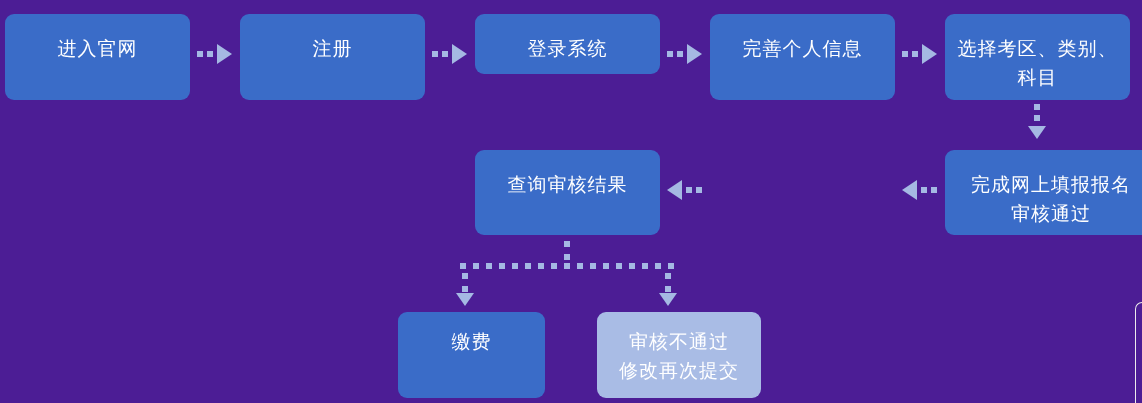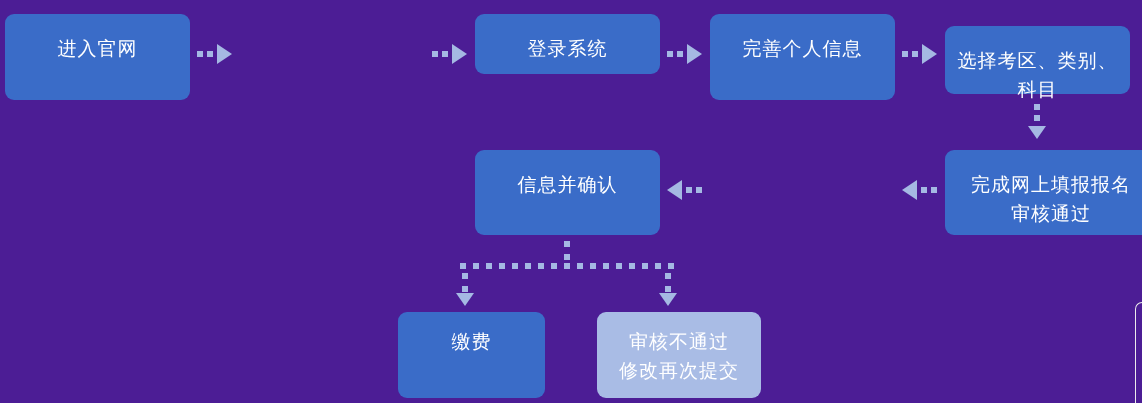--- a/index.html
+++ b/index.html
@@ -95,20 +95,23 @@
   <div class="node" style="left:5px;top:14px;width:185px;height:86px">
     <div class="ln">进入官网</div>
   </div>
 
   <div class="arrow-h" style="left:197px;top:44px">
     <span class="sq"></span>
     <span class="sq"></span>
     <span class="tri-right"></span>
   </div>
 
+  <div class="node" style="left:240px;top:14px;width:185px;height:86px">
+    <div class="ln">注册</div>
+  </div>
 
   <div class="arrow-h" style="left:432px;top:44px">
     <span class="sq"></span>
     <span class="sq"></span>
     <span class="tri-right"></span>
   </div>
 
   <div class="node" style="left:475px;top:14px;width:185px;height:60px">
     <div class="ln">登录系统</div>
   </div>
@@ -122,21 +125,21 @@
   <div class="node" style="left:710px;top:14px;width:185px;height:86px">
     <div class="ln">完善个人信息</div>
   </div>
 
   <div class="arrow-h" style="left:902px;top:44px">
     <span class="sq"></span>
     <span class="sq"></span>
     <span class="tri-right"></span>
   </div>
 
-  <div class="node" style="left:945px;top:26px;width:185px;height:68px">
+  <div class="node" style="left:945px;top:14px;width:185px;height:86px">
     <div class="ln">选择考区、类别、</div>
     <div class="ln">科目</div>
   </div>
 
   <div class="arrow-v" style="left:1028px;top:104px">
     <span class="sq"></span>
     <span class="sq"></span>
     <span class="tri-down"></span>
   </div>
 
@@ -152,21 +155,21 @@
   </div>
 
 
   <div class="arrow-h" style="left:667px;top:180px">
     <span class="tri-left"></span>
     <span class="sq"></span>
     <span class="sq"></span>
   </div>
 
   <div class="node" style="left:475px;top:150px;width:185px;height:85px">
-    <div class="ln">信息并确认</div>
+    <div class="ln">查询审核结果</div>
   </div>
 
   <div class="vdash" style="left:564px;top:241px;height:19px"></div>
   <div class="hdash" style="left:460px;top:263px;width:215px"></div>
   <div class="vdash" style="left:462px;top:273px;height:19px"></div>
   <div class="tri-down abs" style="left:456px;top:293px"></div>
   <div class="vdash" style="left:665px;top:273px;height:19px"></div>
   <div class="tri-down abs" style="left:659px;top:293px"></div>
 
   <div class="node bottom" style="left:398px;top:312px;width:147px;height:86px">

